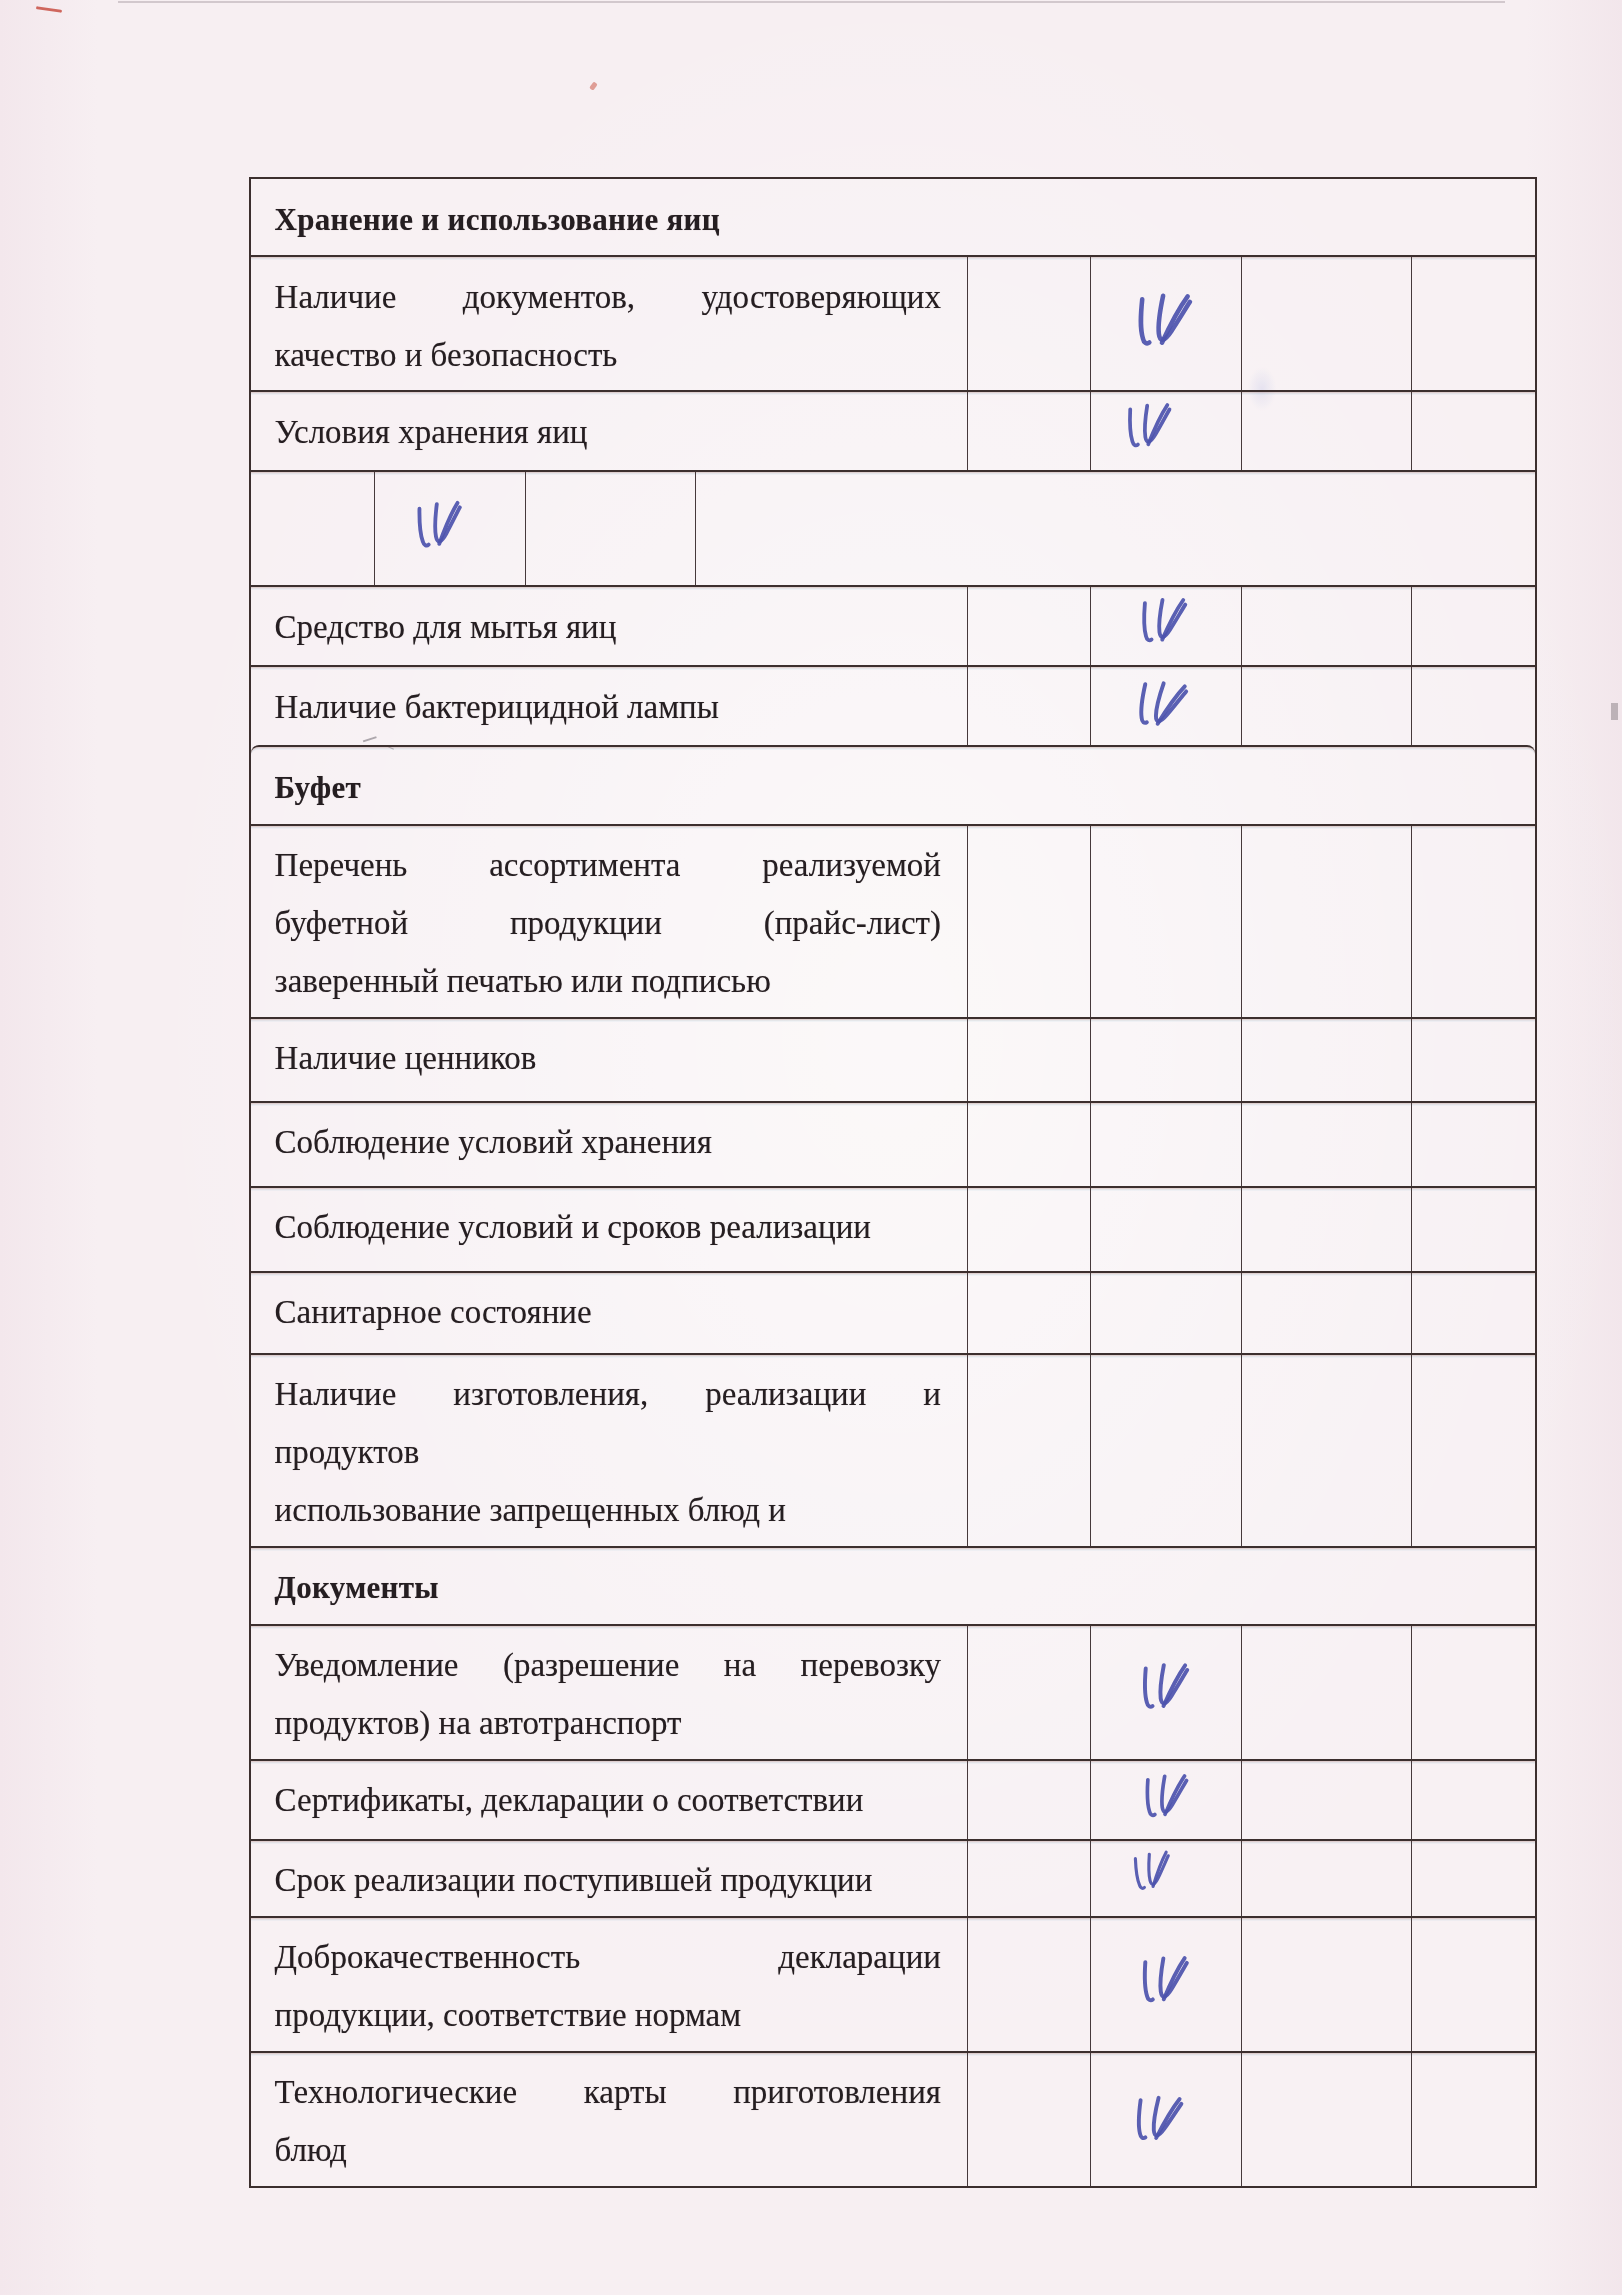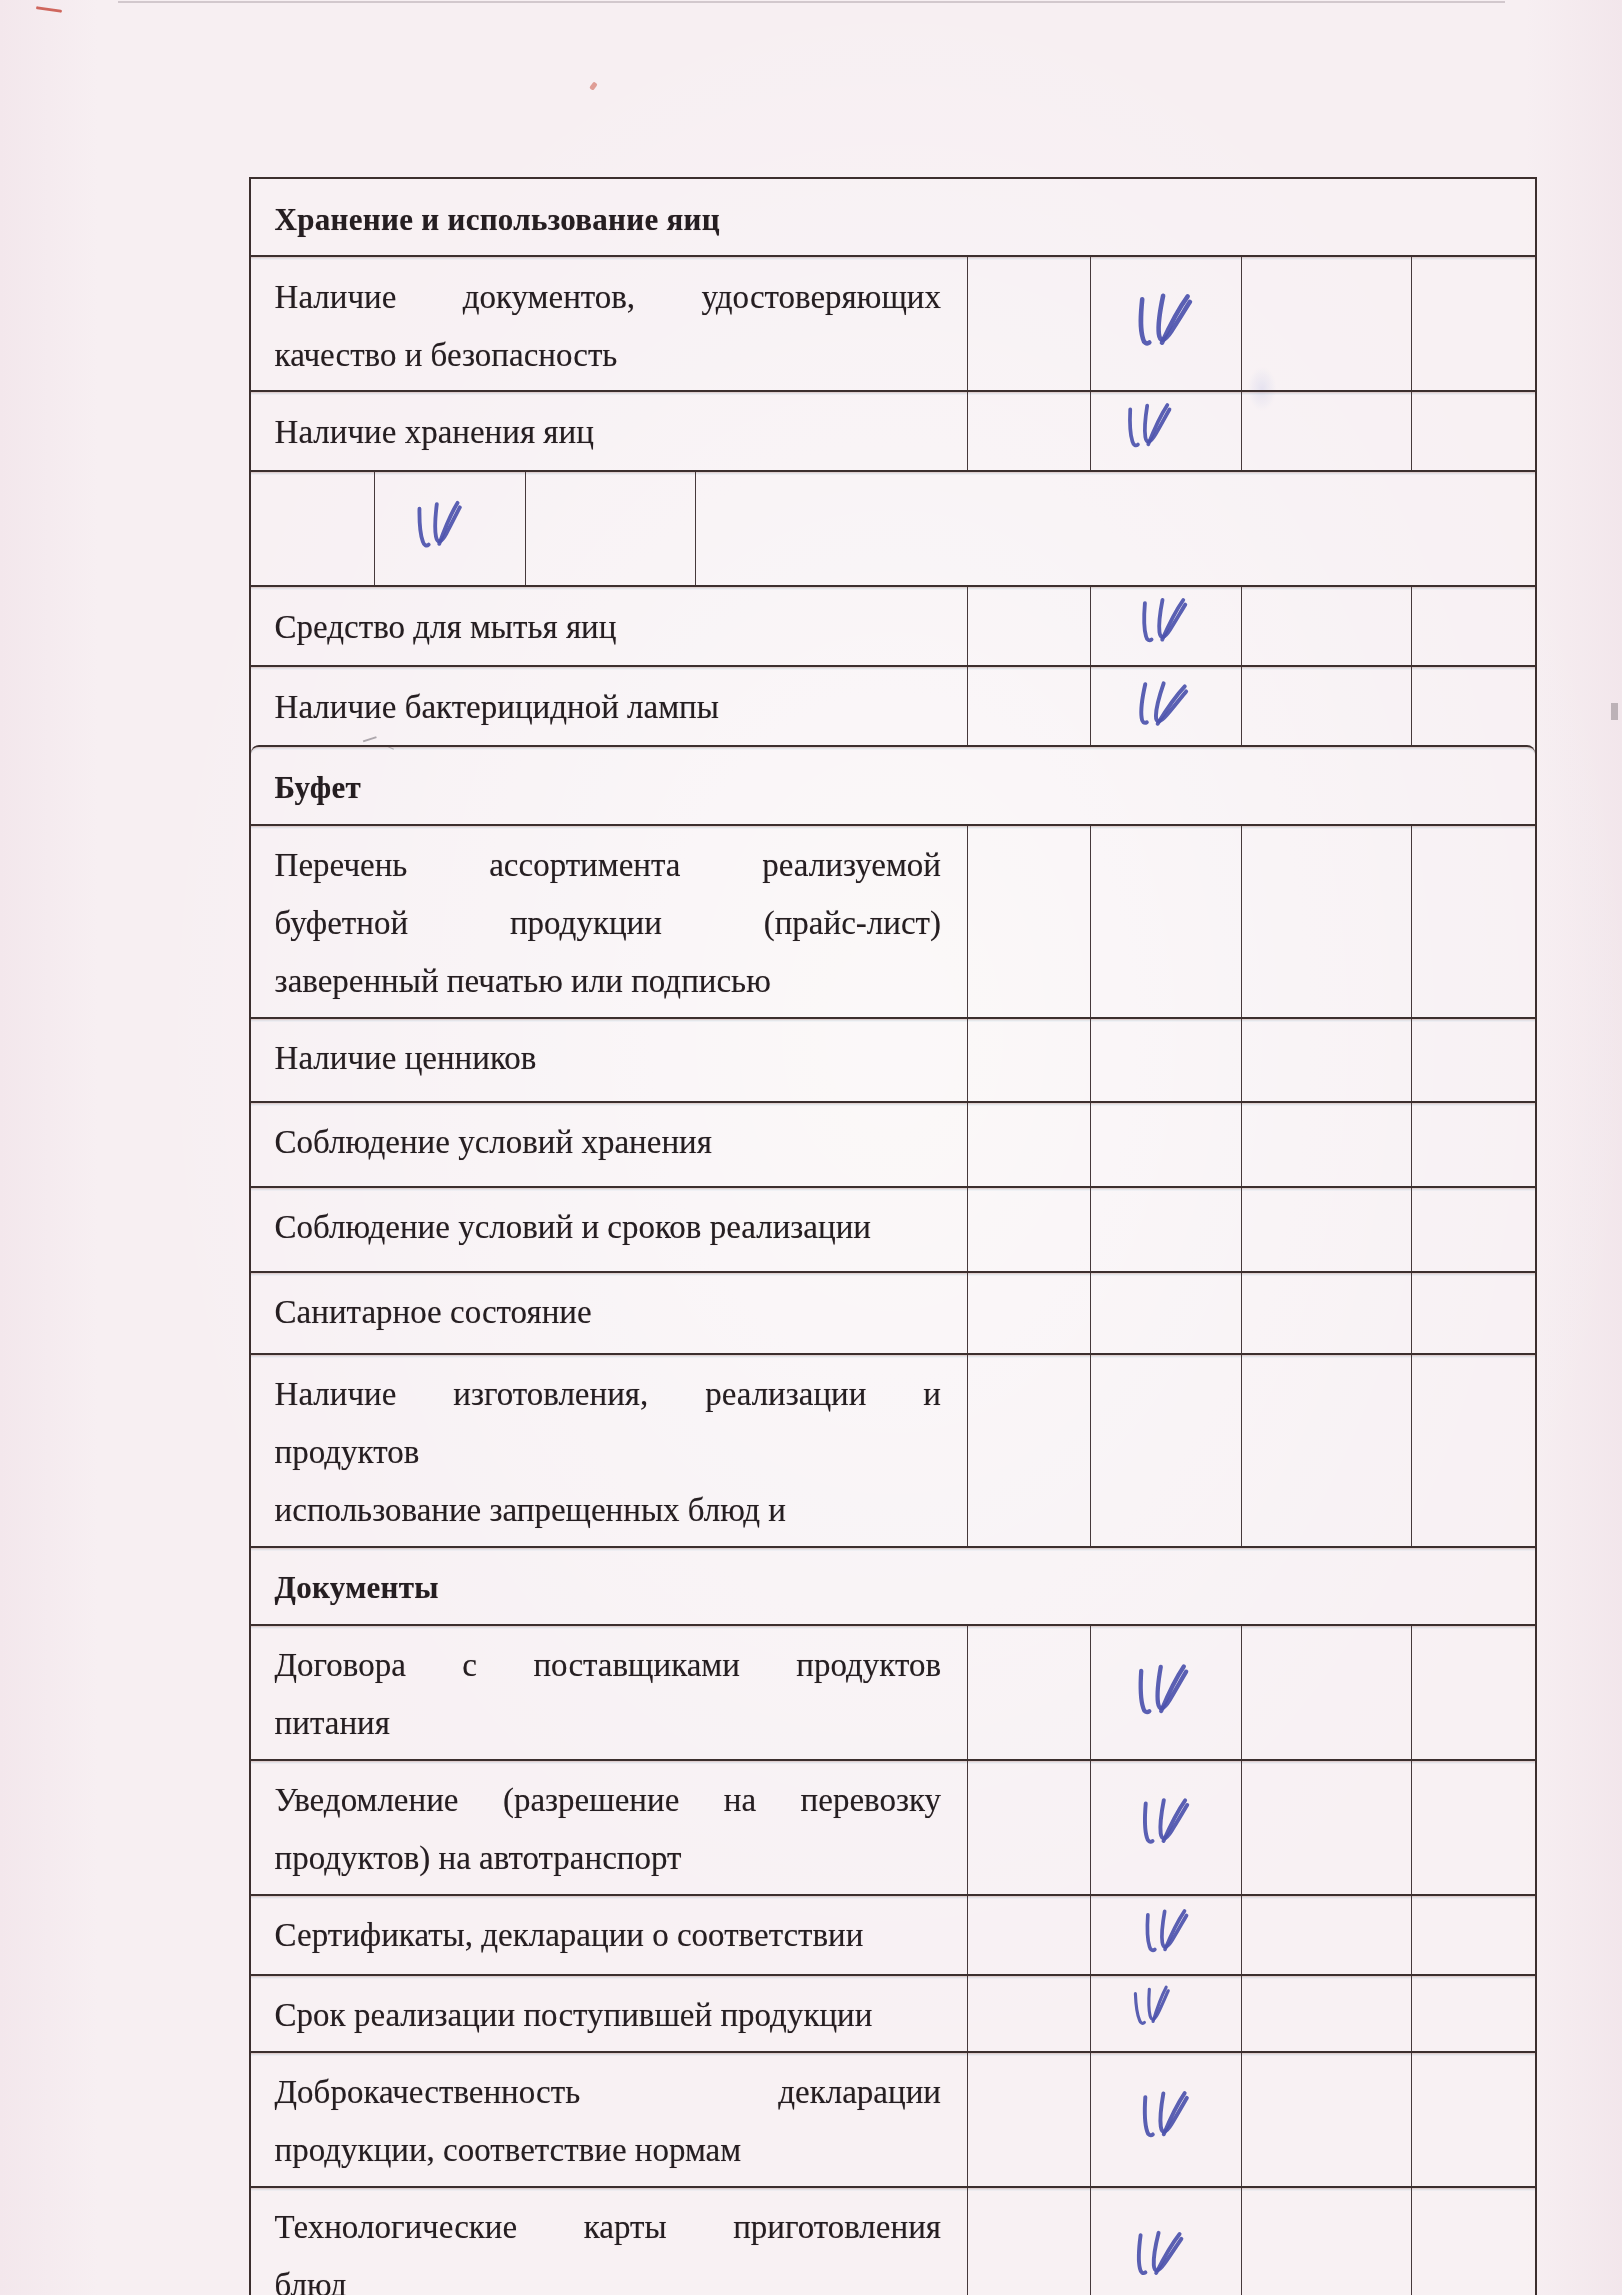--- a/index.html
+++ b/index.html
@@ -104,21 +104,21 @@
               <path d="M63 16 C58 36 54 56 55 70 C56 83 63 81 73 67 C83 53 94 36 101 26"></path>
               <path d="M98 18 C87 32 73 55 59 83"></path>
             </svg>
           </div>
         </div>
         <div class="cell c3"></div>
         <div class="cell c4"></div>
       </div>
       <div class="row item-row" style="min-height: 80px;">
         <div class="cell cell-text">
-          <div class="line">Наличие хранения яиц</div>
+          <div class="line">Условия хранения яиц</div>
         </div>
         <div class="cell c1"></div>
         <div class="cell c2">
           <div class="check" style="transform: translate(-50%, -50%) translate(-18.3px, 0px) rotate(-5deg);">
             <svg viewBox="0 0 120 120" width="69" height="69">
               <path d="M33 20 C30 42 28 60 32 76 C33 82 37 85 41 82"></path>
               <path d="M63 16 C58 36 54 56 55 70 C56 83 63 81 73 67 C83 53 94 36 101 26"></path>
               <path d="M98 18 C87 32 73 55 59 83"></path>
             </svg>
           </div>
@@ -234,38 +234,20 @@
         </div>
         <div class="cell c1"></div>
         <div class="cell c2"></div>
         <div class="cell c3"></div>
         <div class="cell c4"></div>
       </div>
       <div class="row header-row" style="min-height: 75px;">
         <div class="cell cell-text">
           <div class="line">Документы</div>
         </div>
-      </div>
-      <div class="row item-row" style="min-height: 115px;">
-        <div class="cell cell-text">
-          <div class="line">Договора с поставщиками продуктов</div>
-          <div class="line">питания</div>
-        </div>
-        <div class="cell c1"></div>
-        <div class="cell c2">
-          <div class="check" style="transform: translate(-50%, -50%) translate(-5.2px, 3.9px) rotate(-4deg);">
-            <svg viewBox="0 0 120 120" width="79" height="79">
-              <path d="M33 20 C30 42 28 60 32 76 C33 82 37 85 41 82"></path>
-              <path d="M63 16 C58 36 54 56 55 70 C56 83 63 81 73 67 C83 53 94 36 101 26"></path>
-              <path d="M98 18 C87 32 73 55 59 83"></path>
-            </svg>
-          </div>
-        </div>
-        <div class="cell c3"></div>
-        <div class="cell c4"></div>
       </div>
       <div class="row item-row" style="min-height: 115px;">
         <div class="cell cell-text">
           <div class="line">Уведомление (разрешение на перевозку</div>
           <div class="line">продуктов) на автотранспорт</div>
         </div>
         <div class="cell c1"></div>
         <div class="cell c2">
           <div class="check" style="transform: translate(-50%, -50%) translate(-2.6px, 0px) rotate(-3deg);">
             <svg viewBox="0 0 120 120" width="73" height="73">

